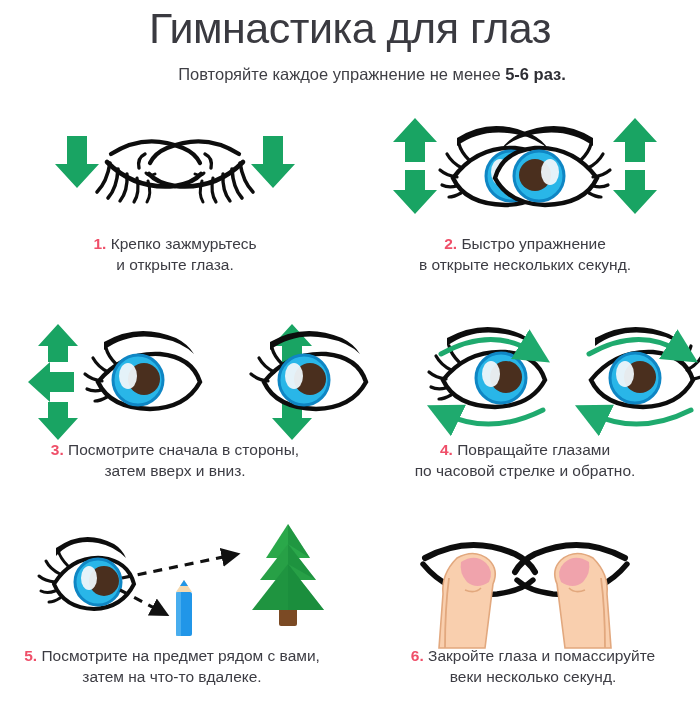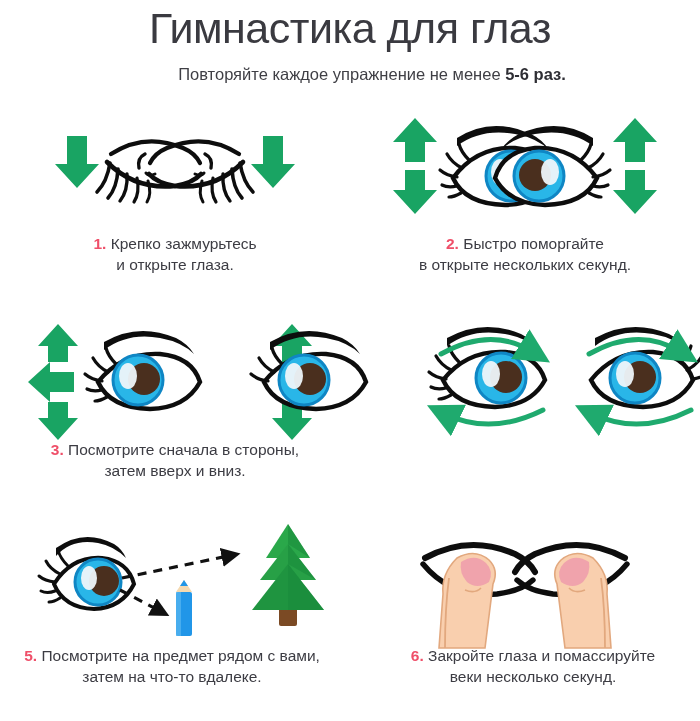--- a/index.html
+++ b/index.html
@@ -168,21 +168,21 @@
             </g>
             <circle cx="146" cy="68" r="25" fill="#29b6e8"></circle>
             <circle cx="146" cy="68" r="25" fill="none" stroke="#0f86c4" stroke-width="3"></circle>
             <circle cx="150" cy="67" r="16" fill="#4a2f1e"></circle>
             <ellipse cx="135" cy="64" rx="9" ry="13" fill="#eef5fa" opacity="0.95"></ellipse>
           </g>
         </svg>
       </div>
       <div class="caption">
         <span class="num">2.</span>
-        <span>Быстро поморгайте</span>
+        <span>Быстро упражнение</span>
         <span class="l2">в открыте нескольких секунд.</span>
       </div>
     </div>
 
     <div class="cell cell-3">
       <div class="art">
         <svg width="330" height="130" viewBox="0 0 330 130">
           <g fill="#19a463">
             <g>
               <path d="M48 6 L68 28 H58 v16 H38 V28 H28 z"></path>
@@ -286,20 +286,25 @@
             <circle cx="127" cy="59" r="16" fill="#4a2f1e"></circle>
             <ellipse cx="112" cy="56" rx="9" ry="13" fill="#eef5fa" opacity="0.95"></ellipse>
           </g>
           <g fill="none" stroke="#1faa6e" stroke-width="5" stroke-linecap="round" marker-end="url(#ah)">
             <path d="M224 36 Q274 8 316 34"></path>
           </g>
           <g fill="none" stroke="#1faa6e" stroke-width="5" stroke-linecap="round" marker-end="url(#ah)">
             <path d="M326 92 Q274 118 228 96"></path>
           </g>
         </svg>
+      </div>
+      <div class="caption">
+        <span class="num">4.</span>
+        <span>Повращайте глазами</span>
+        <span class="l2">по часовой стрелке и обратно.</span>
       </div>
     </div>
 
     <div class="cell cell-5">
       <div class="art">
         <svg width="330" height="135" viewBox="0 0 330 135">
           <defs>
             <marker id="dh" markerWidth="6" markerHeight="6" refX="2" refY="3" orient="auto">
               <path d="M0 0 L6 3 L0 6 z" fill="#111"></path>
             </marker>

